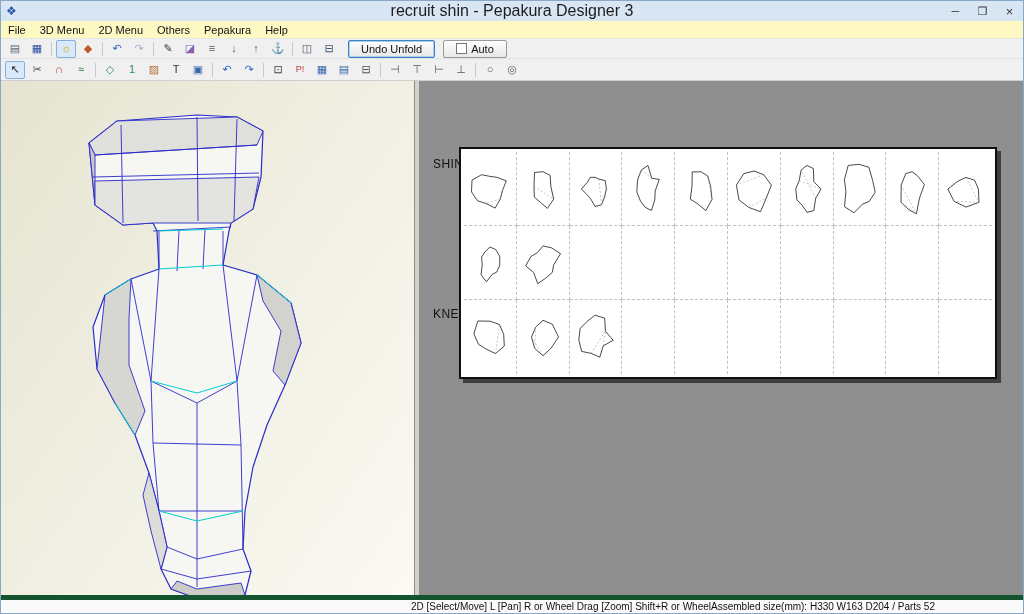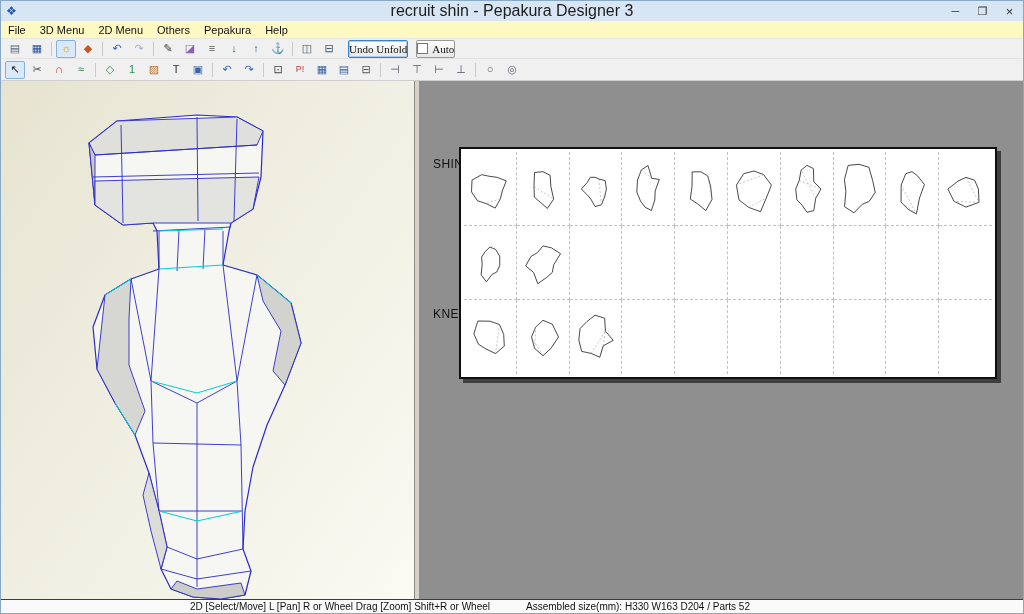--- a/index.html
+++ b/index.html
@@ -20,23 +20,23 @@
   .menu-item{padding:1px 7px;cursor:default;}
   
   .toolbar{display:flex;align-items:center;background:#f0f0f0;padding:0 3px;}
   .tb1{height:19px;flex:0 0 19px;border-bottom:1px solid #e2e2e2;}
   .tb2{height:21px;flex:0 0 21px;border-bottom:1px solid #cfcfcf;}
   .tbicon{width:18px;height:16px;display:flex;align-items:center;justify-content:center;
           font-size:11px;margin:0 1px;border:1px solid transparent;border-radius:2px;
           background:transparent;line-height:1;cursor:default;}
   .tbicon.hl{background:#d9e9fa;border-color:#84b1dc;}
   .tbsep{width:1px;height:14px;background:#c9c9c9;margin:0 3px;}
-  .btn{font-size:11px;padding:0 0;background:linear-gradient(#ffffff,#e7e7e7);
+  .btn{font-size:11px;padding:0 12px;background:linear-gradient(#ffffff,#e7e7e7);
        border:1px solid #9a9a9a;border-radius:2px;margin-left:8px;display:flex;
-       align-items:center;height:16px;color:#111;font-family:Liberation Serif, serif;}
+       align-items:center;height:16px;color:#111;}
   .btn.focused{border-color:#3d82c8;box-shadow:inset 0 0 0 1px #a9cdec;}
   .checkbox{width:9px;height:9px;border:1px solid #757575;background:#fff;margin-right:4px;}
   
   .main{flex:1 1 auto;display:flex;min-height:0;}
   .pane3d{width:413px;flex:0 0 413px;position:relative;border-right:1px solid #8c8c84;
           background:linear-gradient(125deg,#e6e4d0 0%,#efeee1 45%,#fbfaf3 100%);overflow:hidden;}
   .pane3d svg{display:block;}
   .splitter{width:4px;flex:0 0 4px;background:#d6d2ca;}
   .pane2d{flex:1 1 auto;position:relative;background:#8f8f8f;overflow:hidden;}
   .page{position:absolute;left:40px;top:66px;width:538px;height:232px;background:#ffffff;
@@ -44,23 +44,23 @@
   .grid{width:100%;height:100%;display:grid;grid-template-columns:repeat(10,1fr);
         grid-template-rows:repeat(3,1fr);}
   .cell{border-right:1px dashed #c2c2c2;border-bottom:1px dashed #c2c2c2;display:flex;
         align-items:center;justify-content:center;min-width:0;min-height:0;}
   .cell:nth-child(10n){border-right:none;}
   .cell:nth-child(n+21){border-bottom:none;}
   .rowlabel{position:absolute;font-size:12px;color:#101010;letter-spacing:0.4px;}
   .rowlabel.shin{left:14px;top:76px;}
   .rowlabel.knee{left:14px;top:226px;}
   
-  .statusbar{height:13px;flex:0 0 13px;background:#fafafa;border-top:1px solid #14532d;
-             display:flex;align-items:center;justify-content:center;font-size:10px;
-             color:#111;padding:0 4px;gap:36px;}
+  .statusbar{height:13px;flex:0 0 13px;background:#fafafa;border-top:5px solid #14532d;
+             display:flex;align-items:center;justify-content:flex-end;font-size:10px;
+             color:#111;padding:0 4px;}
   .statusbar .right{margin-right:84px;}
 </style>
 </head>
 <body>
 
 <div class="window">
 
   <div class="titlebar">
     <span class="app-icon">❖</span>
     <div class="title">recruit shin - Pepakura Designer 3</div>

